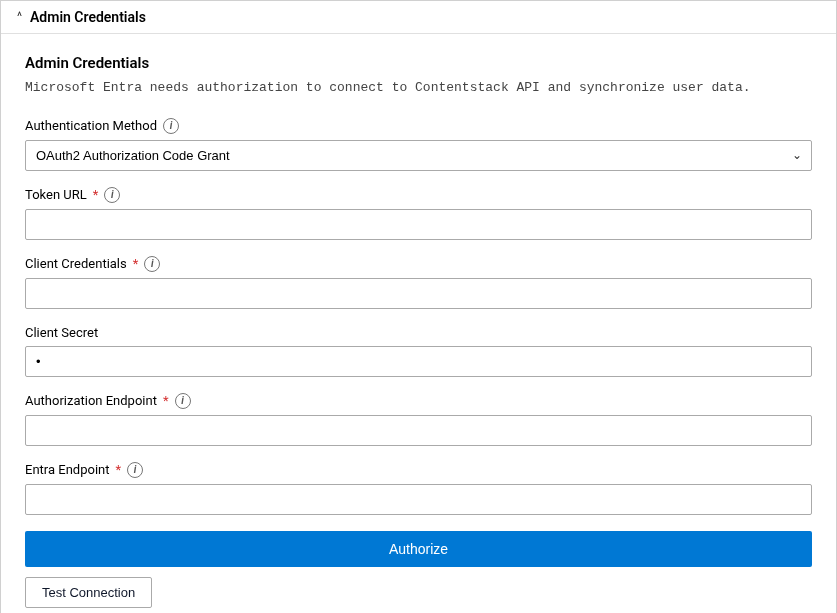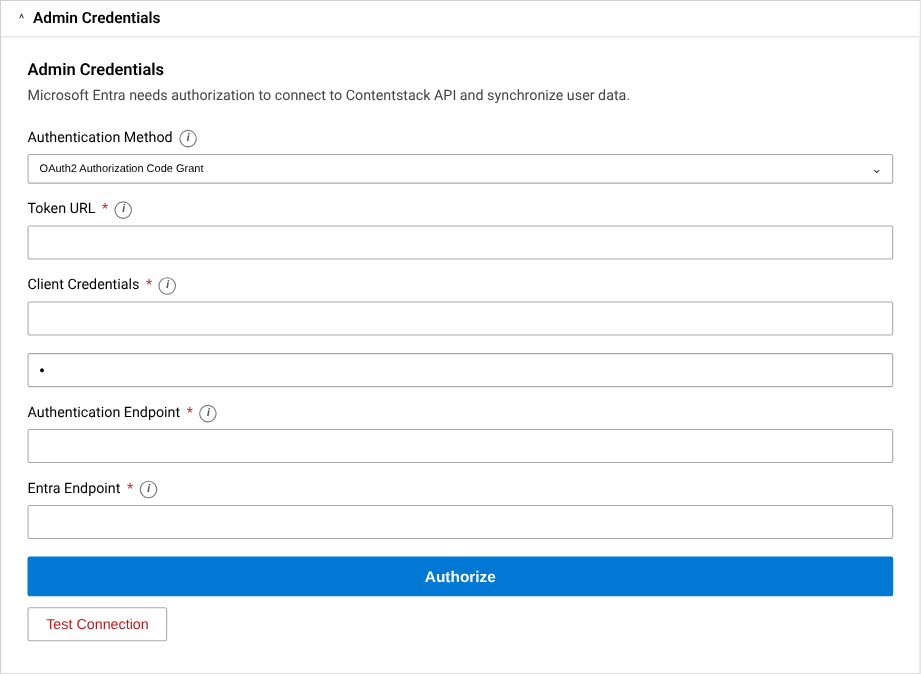--- a/index.html
+++ b/index.html
@@ -55,20 +55,21 @@
       font-weight: 600;
       color: #000;
       margin-bottom: 6px;
     }
 
     .form-description {
       font-size: 13px;
       color: #444;
       margin-bottom: 20px;
       line-height: 1.5;
+      font-family: Liberation Mono, monospace;
     }
 
     .form-group {
       margin-bottom: 16px;
     }
 
     .form-label {
       display: flex;
       gap: 6px;
       font-size: 13px;
@@ -99,21 +100,21 @@
 
     .form-select-wrapper {
       position: relative;
     }
 
     .form-select {
       width: 100%;
       padding: 7px 32px 7px 10px;
       border: 1px solid #aaa;
       border-radius: 2px;
-      font-size: 10px;
+      font-size: 13px;
       color: #000;
       background: #fff;
       appearance: none;
       cursor: pointer;
       outline: none;
     }
 
     .select-chevron {
       position: absolute;
       right: 10px;
@@ -136,29 +137,29 @@
     }
 
     .btn-authorize {
       width: 100%;
       padding: 10px;
       background: #0078d4;
       color: #fff;
       border: none;
       border-radius: 2px;
       font-size: 14px;
-      font-weight: 700;
+      font-weight: 400;
       cursor: pointer;
       margin-bottom: 10px;
     }
 
     .btn-test {
       padding: 7px 16px;
       background: #fff;
-      color: #b91c1c;
+      color: #0f172a;
       border: 1px solid #aaa;
       border-radius: 2px;
       font-size: 13px;
       cursor: pointer;
     }
   </style>
 </head>
 <body>
 
 <div class="card">
@@ -204,27 +205,30 @@
       <div class="form-label">
         <span>Client Credentials</span>
         <span class="required-star">*</span>
         <span class="info-icon">i</span>
       </div>
       <input class="form-input" type="text" value="" style="">
     </div>
 
     
     <div class="form-group">
+      <div class="form-label">
+        <span>Client Secret</span>
+      </div>
       <input class="form-input" type="password" value="x" style="">
     </div>
 
     
     <div class="form-group">
       <div class="form-label">
-        <span>Authentication Endpoint</span>
+        <span>Authorization Endpoint</span>
         <span class="required-star">*</span>
         <span class="info-icon">i</span>
       </div>
       <input class="form-input" type="text" value="" style="">
     </div>
 
     
     <div class="form-group">
       <div class="form-label">
         <span>Entra Endpoint</span>

